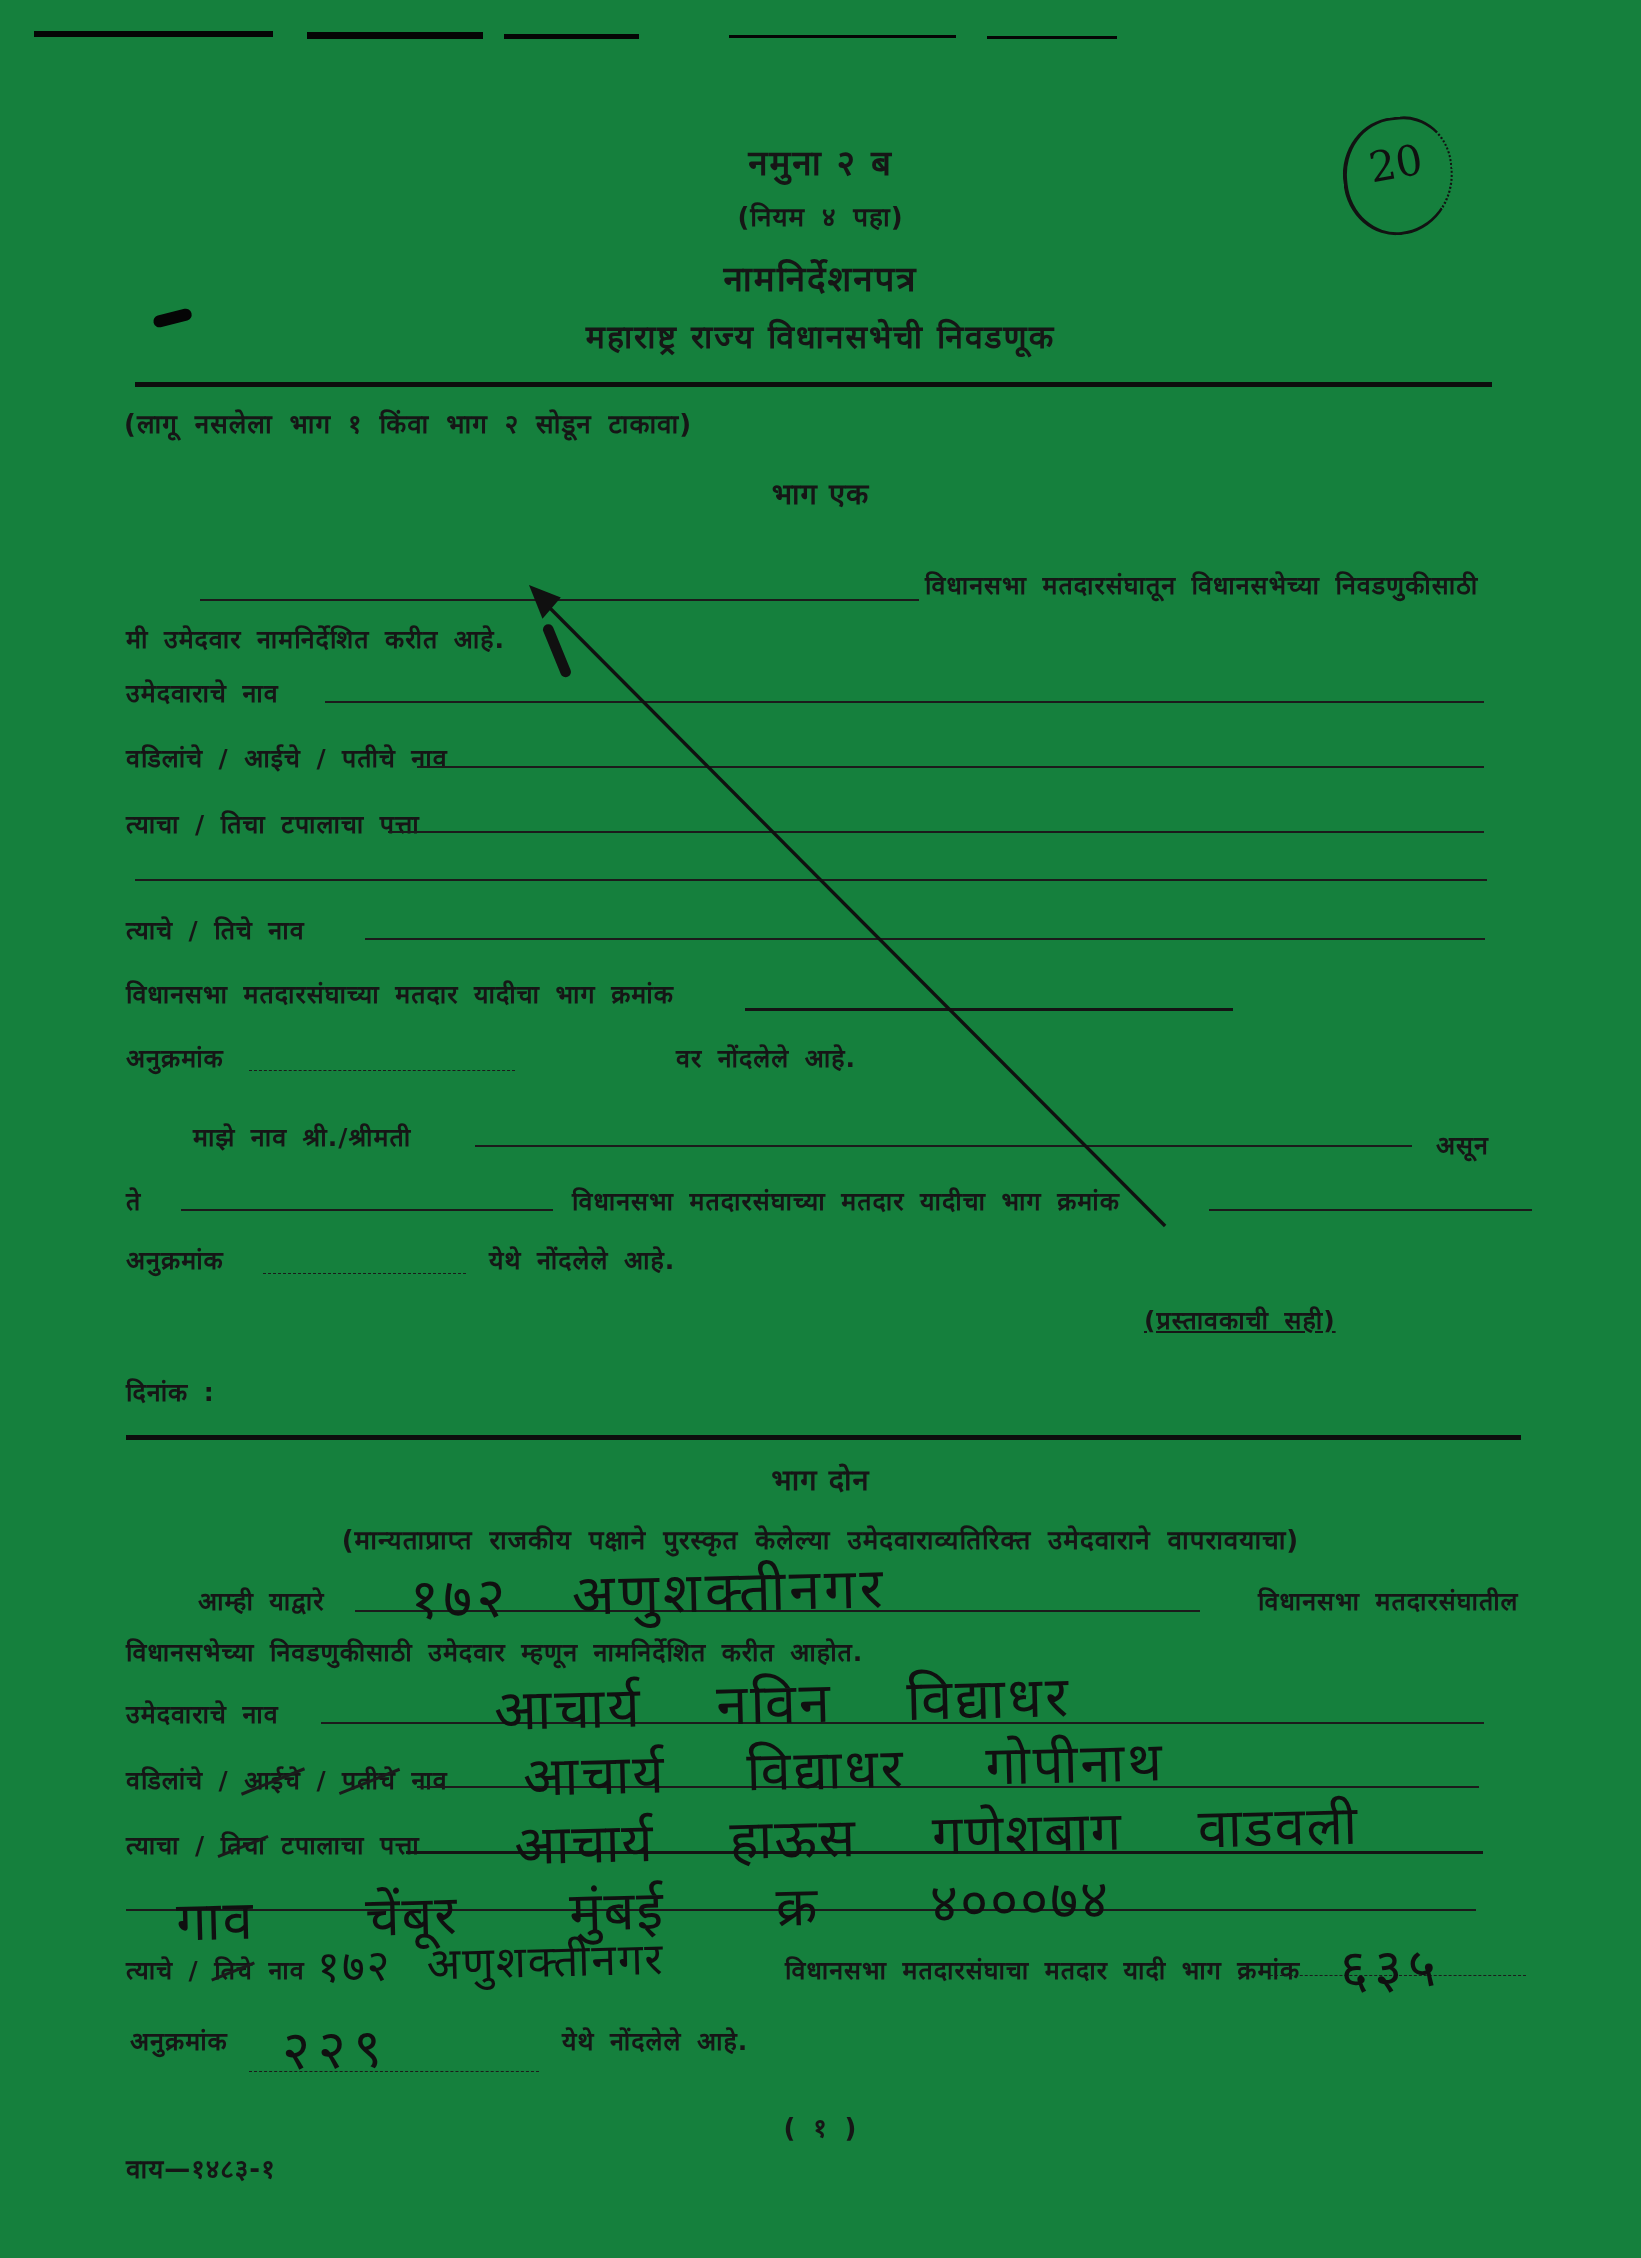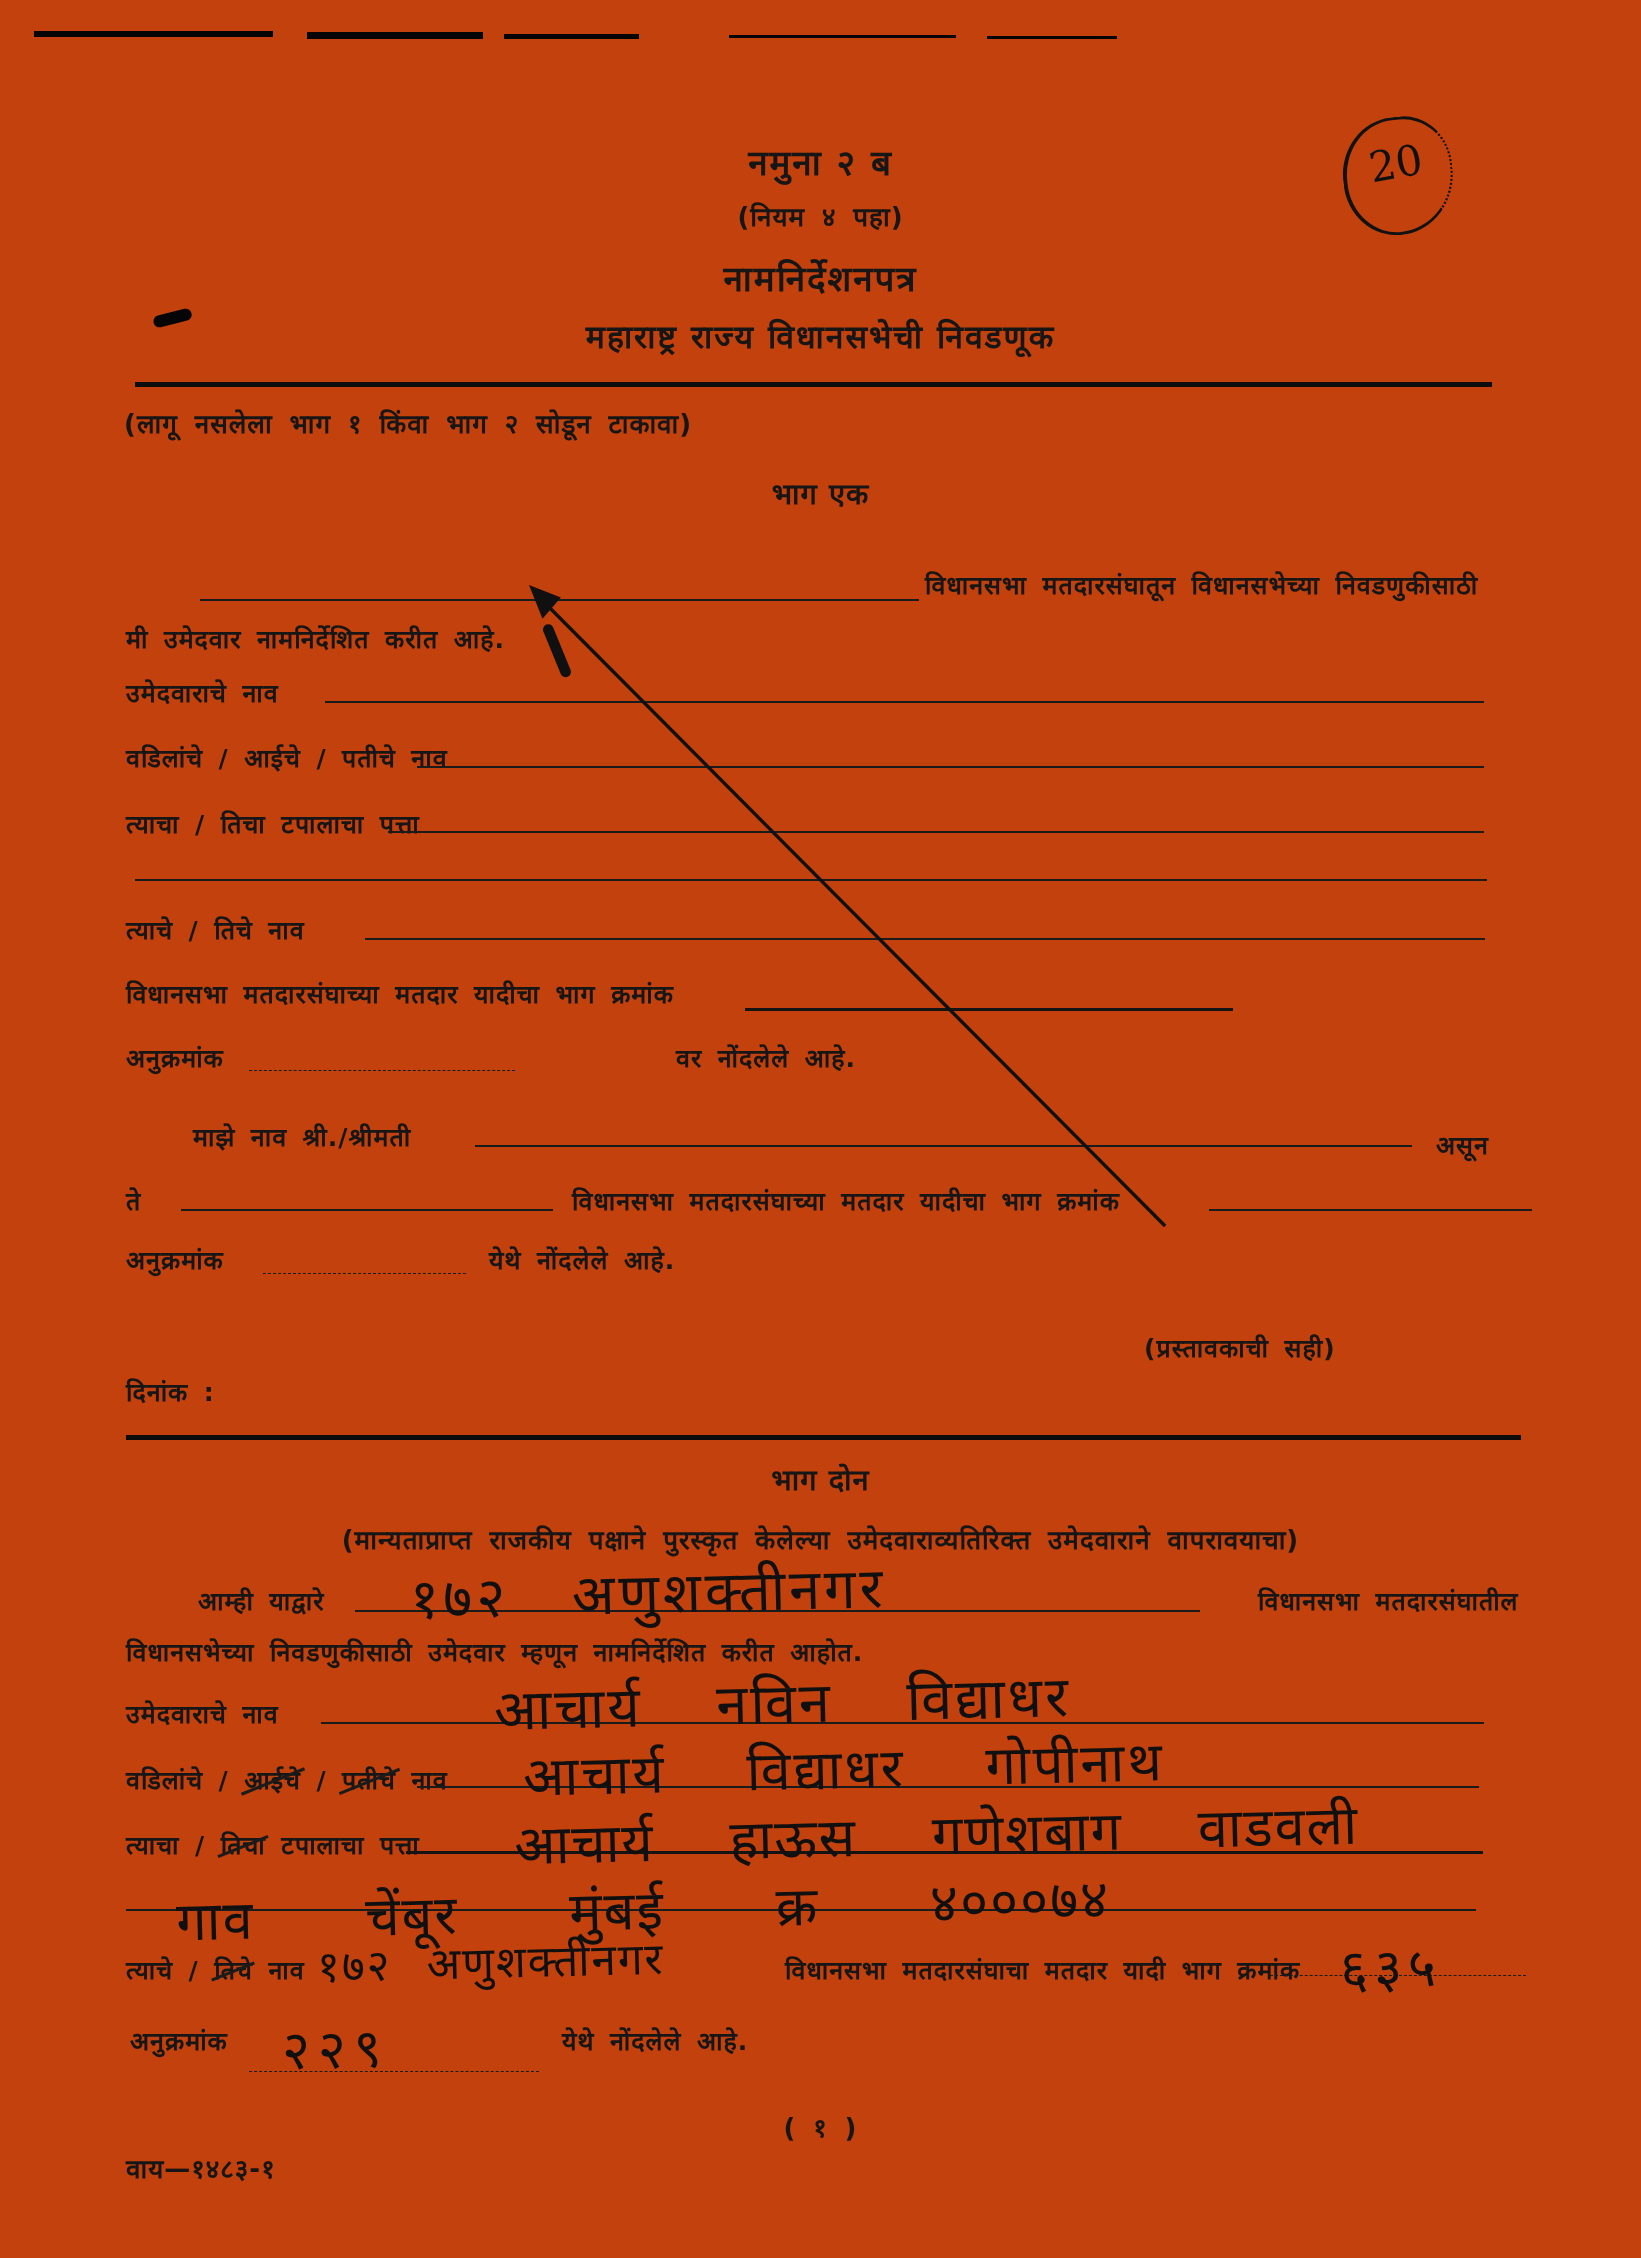--- a/index.html
+++ b/index.html
@@ -1,16 +1,16 @@
 <!DOCTYPE html>
 <html><head>
 <meta charset="utf-8">
 <style>
   html,body{margin:0;padding:0;background:#e8e8e8;}
-  .page{position:relative;width:1641px;height:2258px;background:#c2410c;
+  .page{position:relative;width:1641px;height:2258px;background:#15803d;
         font-family:"DejaVu Sans",sans-serif;color:#161616;overflow:hidden;}
   .t{position:absolute;white-space:nowrap;line-height:1.15;}
   .printed{font-weight:600;font-size:25px;letter-spacing:1px;word-spacing:5.8px;}
   .h1{font-weight:700;font-size:35px;letter-spacing:1.9px;}
   .h2{font-weight:700;font-size:29px;letter-spacing:1px;}
   .h3{font-weight:700;font-size:32px;letter-spacing:1.9px;}
   .sub{font-weight:600;font-size:26px;letter-spacing:1px;word-spacing:6.8px;}
   .rule{position:absolute;background:#1b1b1b;height:1.9px;}
   .rule3{position:absolute;background:#141414;height:2.9px;}
   .rule4{position:absolute;background:#0d0d0d;height:4.8px;}
@@ -86,21 +86,21 @@
   <div class="t printed" style="left:126px;top:1188px;">ते</div>
   <div class="rule" style="left:181px;top:1209px;width:372px;"></div>
   <div class="t printed" style="left:572px;top:1188px;">विधानसभा मतदारसंघाच्या मतदार यादीचा भाग क्रमांक</div>
   <div class="rule" style="left:1209px;top:1209px;width:323px;"></div>
 
   <div class="t printed" style="left:126px;top:1247px;">अनुक्रमांक</div>
   <div class="dash" style="left:263px;top:1273px;width:203px;"></div>
   <div class="t printed" style="left:489px;top:1247px;">येथे नोंदलेले आहे.</div>
 
   <div class="t printed" style="left:126px;top:1379px;">दिनांक :</div>
-  <div class="t printed" style="left:1144px;top:1335px;">(प्रस्तावकाची सही)</div>
+  <div class="t printed" style="left:1144px;top:1307px;text-decoration:underline;">(प्रस्तावकाची सही)</div>
 
   <div class="rule4" style="left:126px;top:1435px;width:1395px;"></div>
 
   <div class="t h2" style="left:0;right:0;top:1464px;text-align:center;">भाग दोन</div>
   <div class="t sub" style="left:0;right:0;top:1526px;text-align:center;">(मान्यताप्राप्त राजकीय पक्षाने पुरस्कृत केलेल्या उमेदवाराव्यतिरिक्त उमेदवाराने वापरावयाचा)</div>
 
   <div class="t printed" style="left:198px;top:1588px;">आम्ही याद्वारे</div>
   <div class="rule" style="left:355px;top:1610px;width:845px;"></div>
   <div class="hw" style="left:410px;top:1553px;font-size:56px;letter-spacing:3.9px;word-spacing:41px;">१७२ अणुशक्तीनगर</div>
   <div class="t printed" style="left:1258px;top:1588px;">विधानसभा मतदारसंघातील</div>

